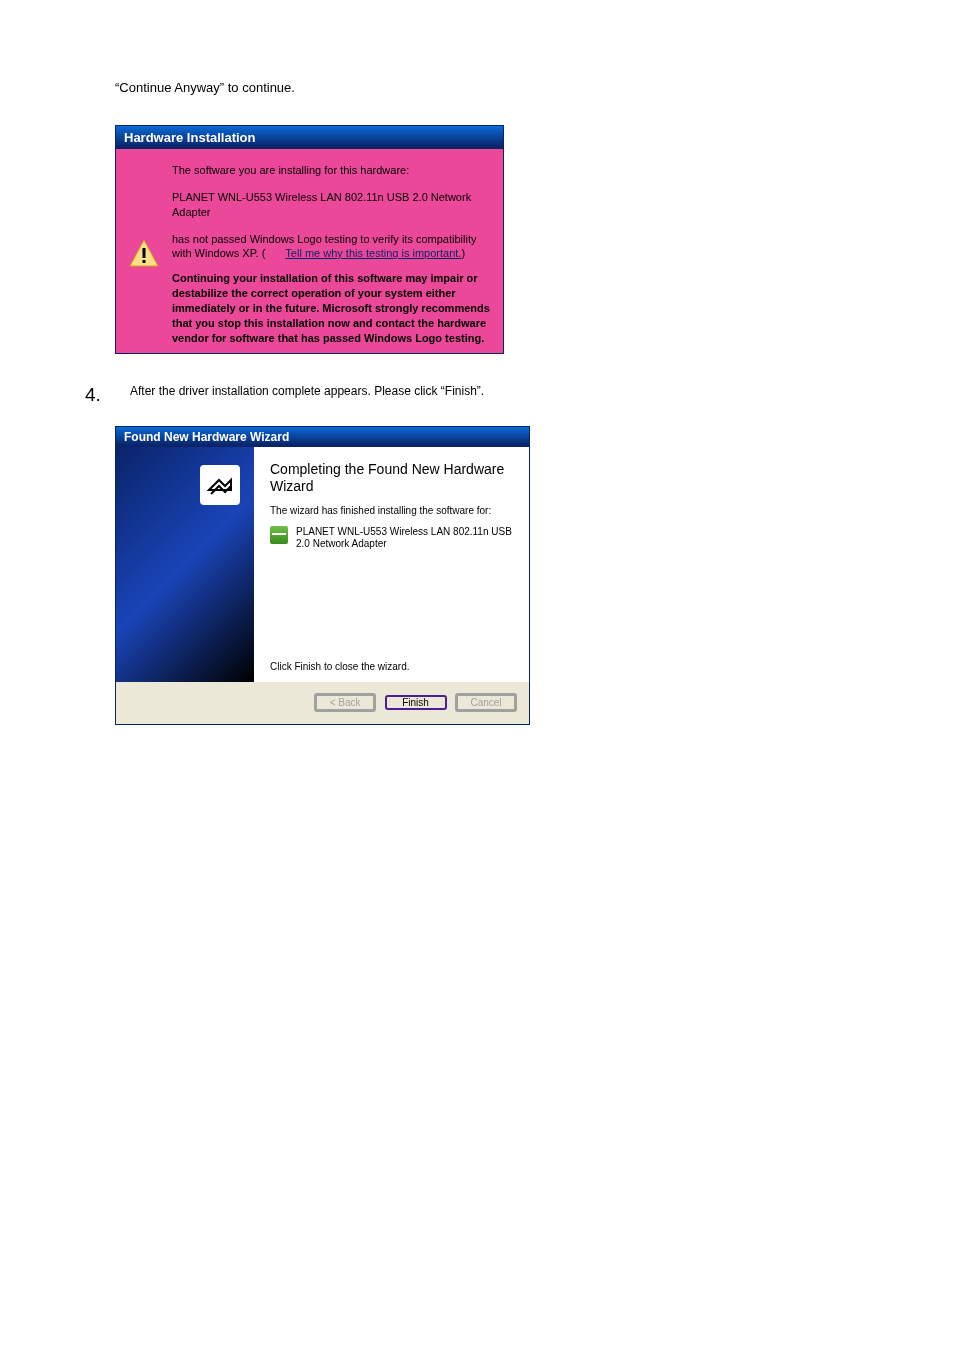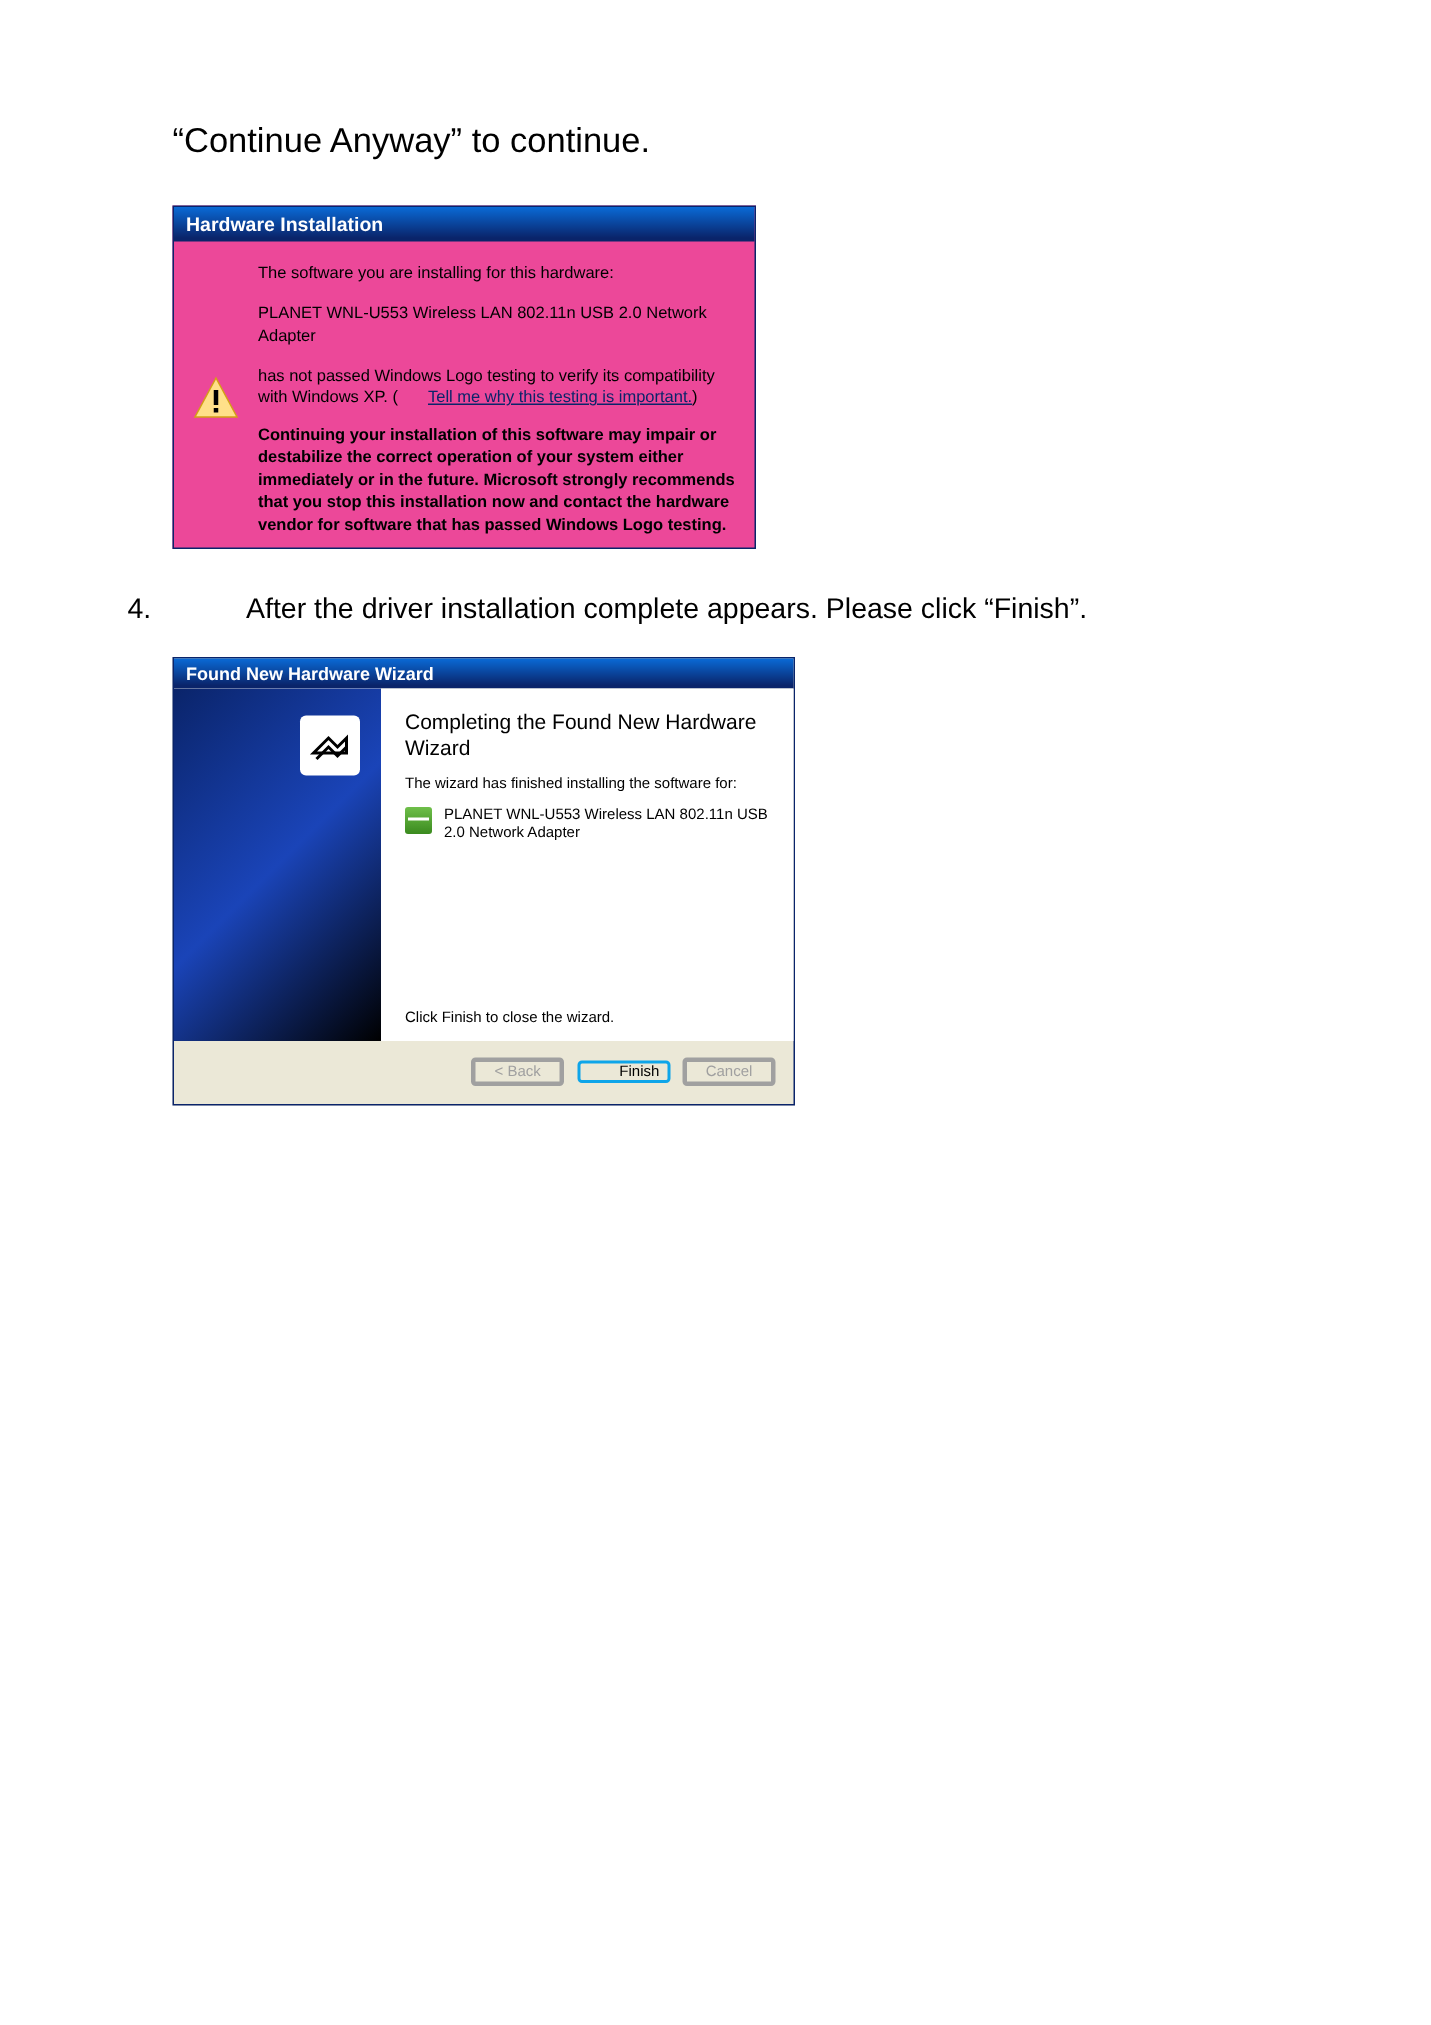--- a/index.html
+++ b/index.html
@@ -4,36 +4,35 @@
 <style>
   body {
     font-family: Arial, sans-serif;
     background: #fff;
     margin: 0;
     padding: 80px 85px;
     width: 954px;
     box-sizing: border-box;
   }
   .doc-text {
-    font-size: 23px;
+    font-size: 13px;
     color: #000;
     margin: 0 0 30px 30px;
   }
   .numbered {
     display: flex;
     margin: 30px 0 20px 0;
   }
   .num {
     width: 45px;
     font-size: 19px;
   }
   .num-text {
-    font-size: 19px;
+    font-size: 12px;
     flex: 1;
-    margin-left: 34px;
   }
 
   
   .dlg1 {
     width: 387px;
     margin-left: 30px;
     border: 1px solid #0a246a;
     background: #ec4899;
     font-family: Tahoma, sans-serif;
   }
@@ -202,23 +201,22 @@
     min-width: 62px;
     cursor: pointer;
     margin-left: 4px;
   }
   .xp-btn-sm:disabled {
     color: #a0a0a0;
     border-color: #a0a0a0;
     cursor: default;
   }
   .xp-btn-sm-default {
-    border: 2px solid #0ea5e9;
+    border: 2px solid #4c1d95;
     padding: 0px 5px;
-    text-align: right;
   }
 </style>
 </head>
 <body>
 
 <p class="doc-text">“Continue Anyway” to continue.</p>
 
 <div class="dlg1">
   <div class="titlebar">Hardware Installation</div>
   <div class="body">

